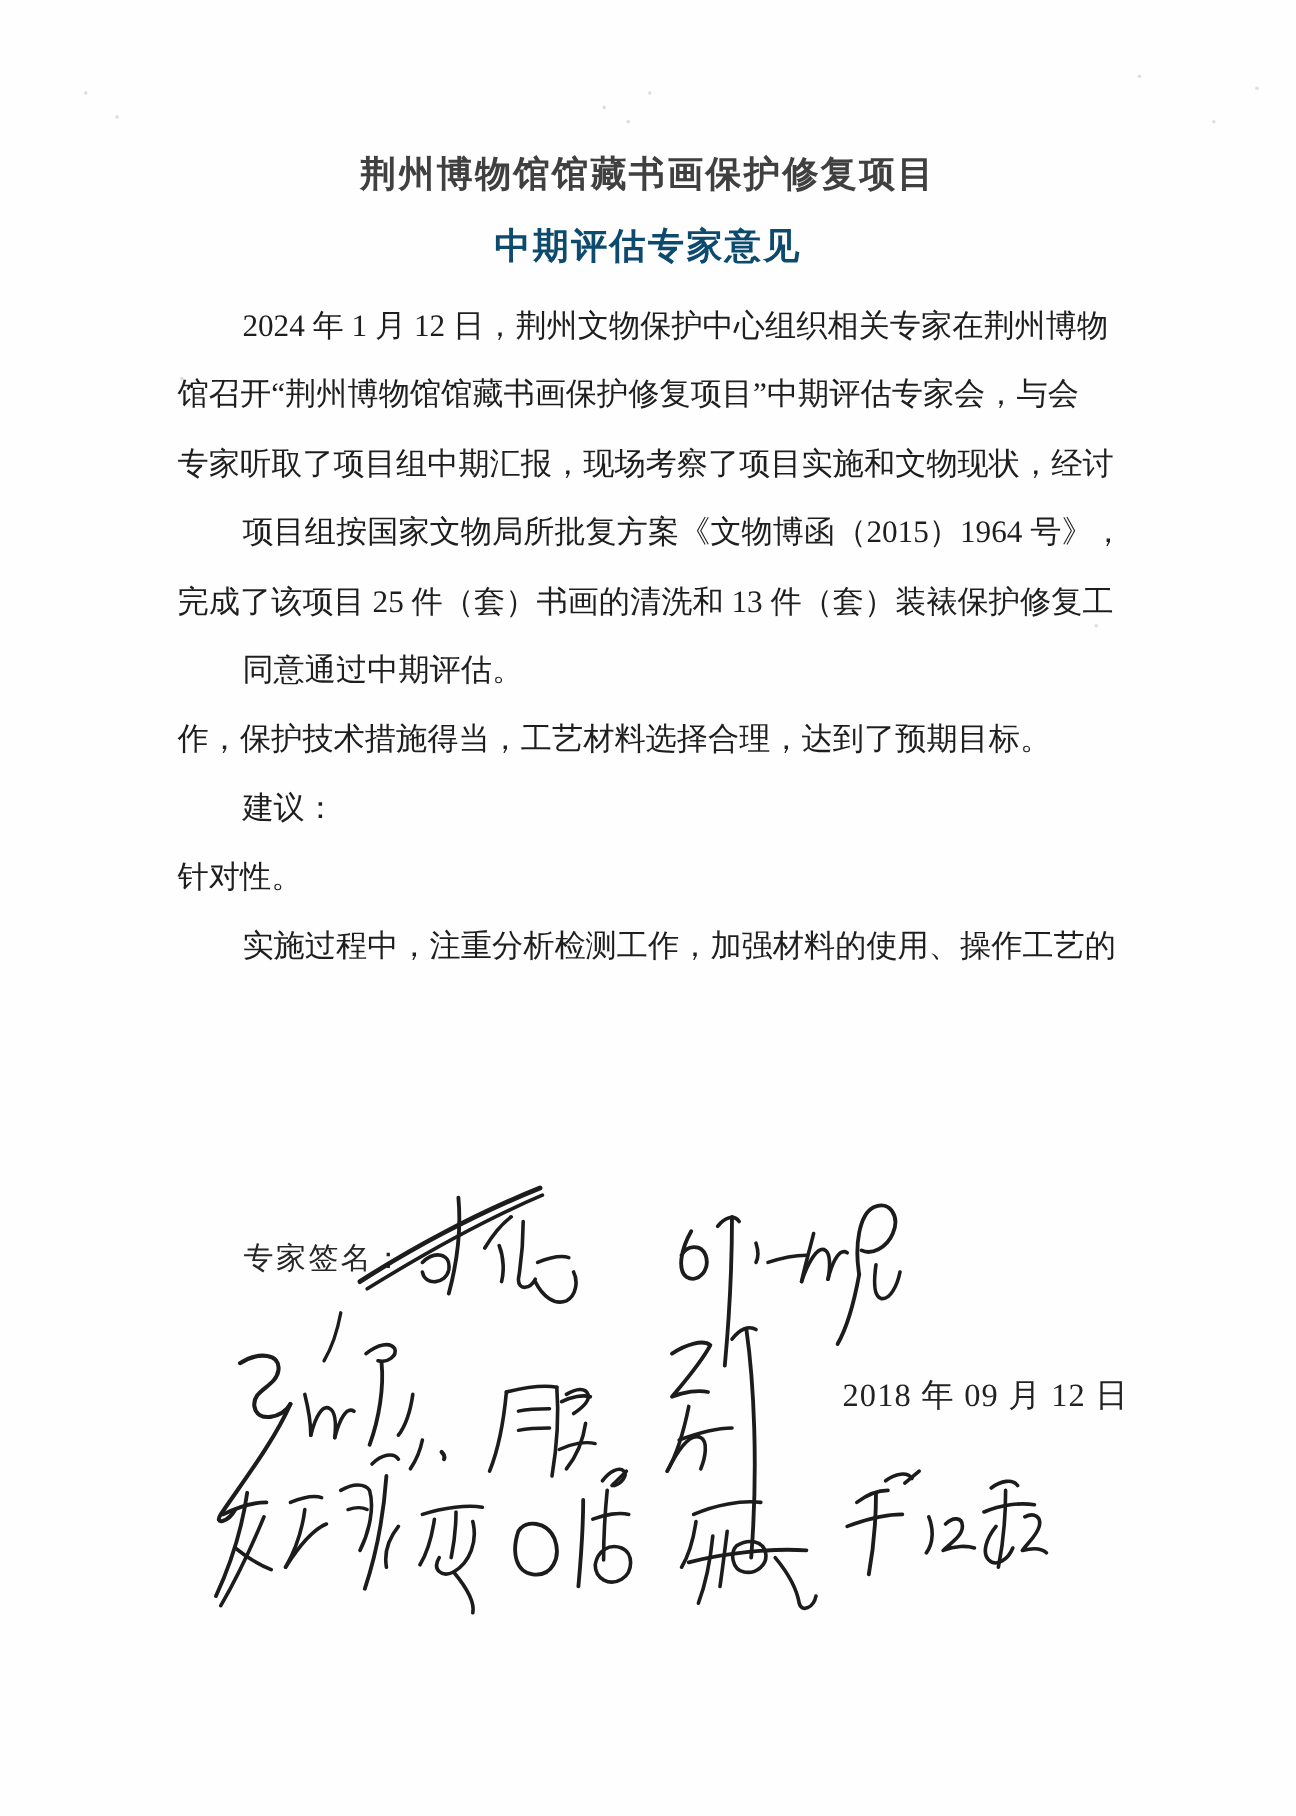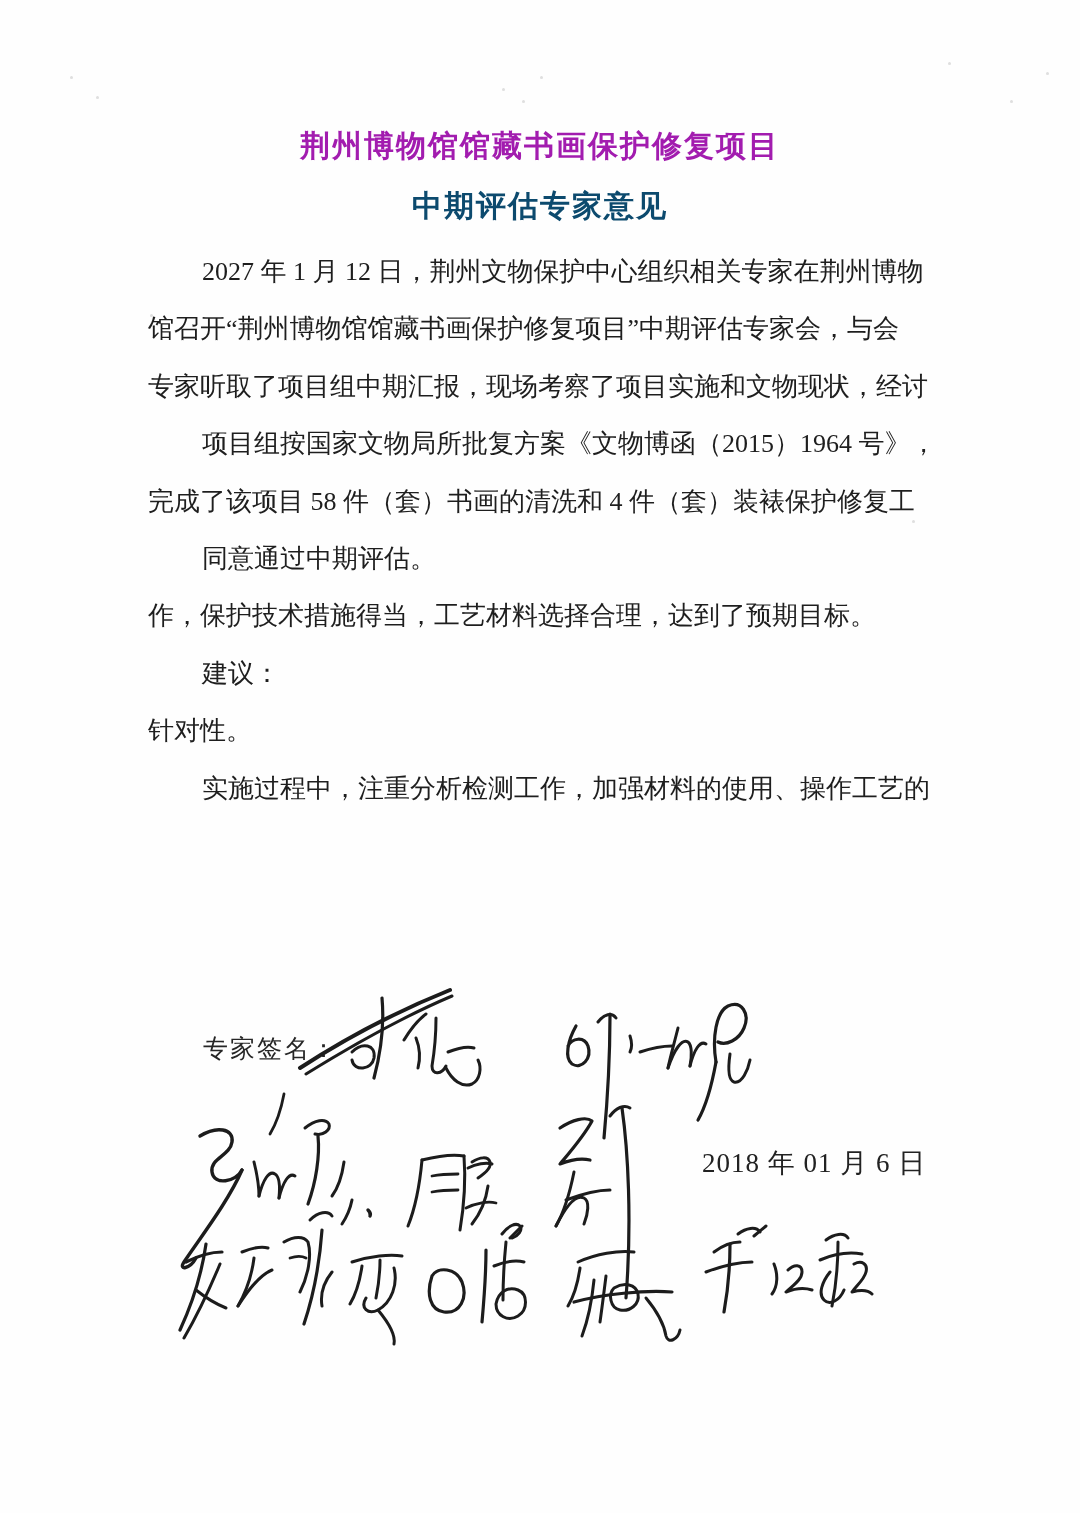--- a/index.html
+++ b/index.html
@@ -9,21 +9,21 @@
     background:#fefefe;
     overflow:hidden;
     font-family:"Liberation Serif","DejaVu Serif",serif;
     color:#1d1d1d;
   }
   .doc-title{
     position:absolute;top:127px;left:0;width:1080px;
     text-align:center;
     font-family:"DejaVu Sans","Liberation Sans",sans-serif;
     font-weight:700;font-size:30px;line-height:38px;
-    letter-spacing:2px;color:#a21caf;
+    letter-spacing:2px;color:#404040;
   }
   .doc-subtitle{
     position:absolute;top:187px;left:0;width:1080px;
     text-align:center;
     font-family:"DejaVu Sans","Liberation Sans",sans-serif;
     font-weight:700;font-size:30px;line-height:38px;
     letter-spacing:2px;color:#0c4a6e;
   }
   .body-text{
     position:absolute;left:148px;top:243px;width:808px;
@@ -45,34 +45,34 @@
 </style>
 </head>
 <body>
 
 <div id="page">
 
   <div class="doc-title">荆州博物馆馆藏书画保护修复项目</div>
   <div class="doc-subtitle">中期评估专家意见</div>
 
   <div class="body-text">
-    <div class="line indent">2027 年 1 月 12 日，荆州文物保护中心组织相关专家在荆州博物</div>
+    <div class="line indent">2024 年 1 月 12 日，荆州文物保护中心组织相关专家在荆州博物</div>
     <div class="line">馆召开“荆州博物馆馆藏书画保护修复项目”中期评估专家会，与会</div>
     <div class="line">专家听取了项目组中期汇报，现场考察了项目实施和文物现状，经讨</div>
     <div class="line indent">项目组按国家文物局所批复方案《文物博函（2015）1964 号》，</div>
-    <div class="line">完成了该项目 58 件（套）书画的清洗和 4 件（套）装裱保护修复工</div>
+    <div class="line">完成了该项目 25 件（套）书画的清洗和 13 件（套）装裱保护修复工</div>
     <div class="line indent">同意通过中期评估。</div>
     <div class="line">作，保护技术措施得当，工艺材料选择合理，达到了预期目标。</div>
     <div class="line indent">建议：</div>
     <div class="line">针对性。</div>
     <div class="line indent">实施过程中，注重分析检测工作，加强材料的使用、操作工艺的</div>
   </div>
 
   <div class="sig-label">专家签名：</div>
-  <div class="doc-date">2018 年 01 月 6 日</div>
+  <div class="doc-date">2018 年 09 月 12 日</div>
 
   <svg class="signatures" viewBox="0 0 1080 1513" xmlns="http://www.w3.org/2000/svg">
 
     <g class="sig">
       <path stroke-width="4" d="M300,1068 C340,1042 395,1012 450,990" stroke="#1c1c1c"></path>
       <path stroke-width="3" d="M306,1074 C348,1048 400,1018 452,996" stroke="#1c1c1c"></path>
       <path stroke-width="3.2" d="M382,998 C384,1020 382,1048 374,1078" stroke="#1c1c1c"></path>
       <path stroke-width="3" d="M352,1052 C362,1042 376,1044 374,1058 C372,1070 354,1072 352,1060" stroke="#1c1c1c"></path>
       <path stroke-width="3" d="M404,1040 C410,1030 418,1020 426,1014" stroke="#1c1c1c"></path>
       <path stroke-width="3" d="M416,1038 C420,1048 420,1060 418,1068" stroke="#1c1c1c"></path>

